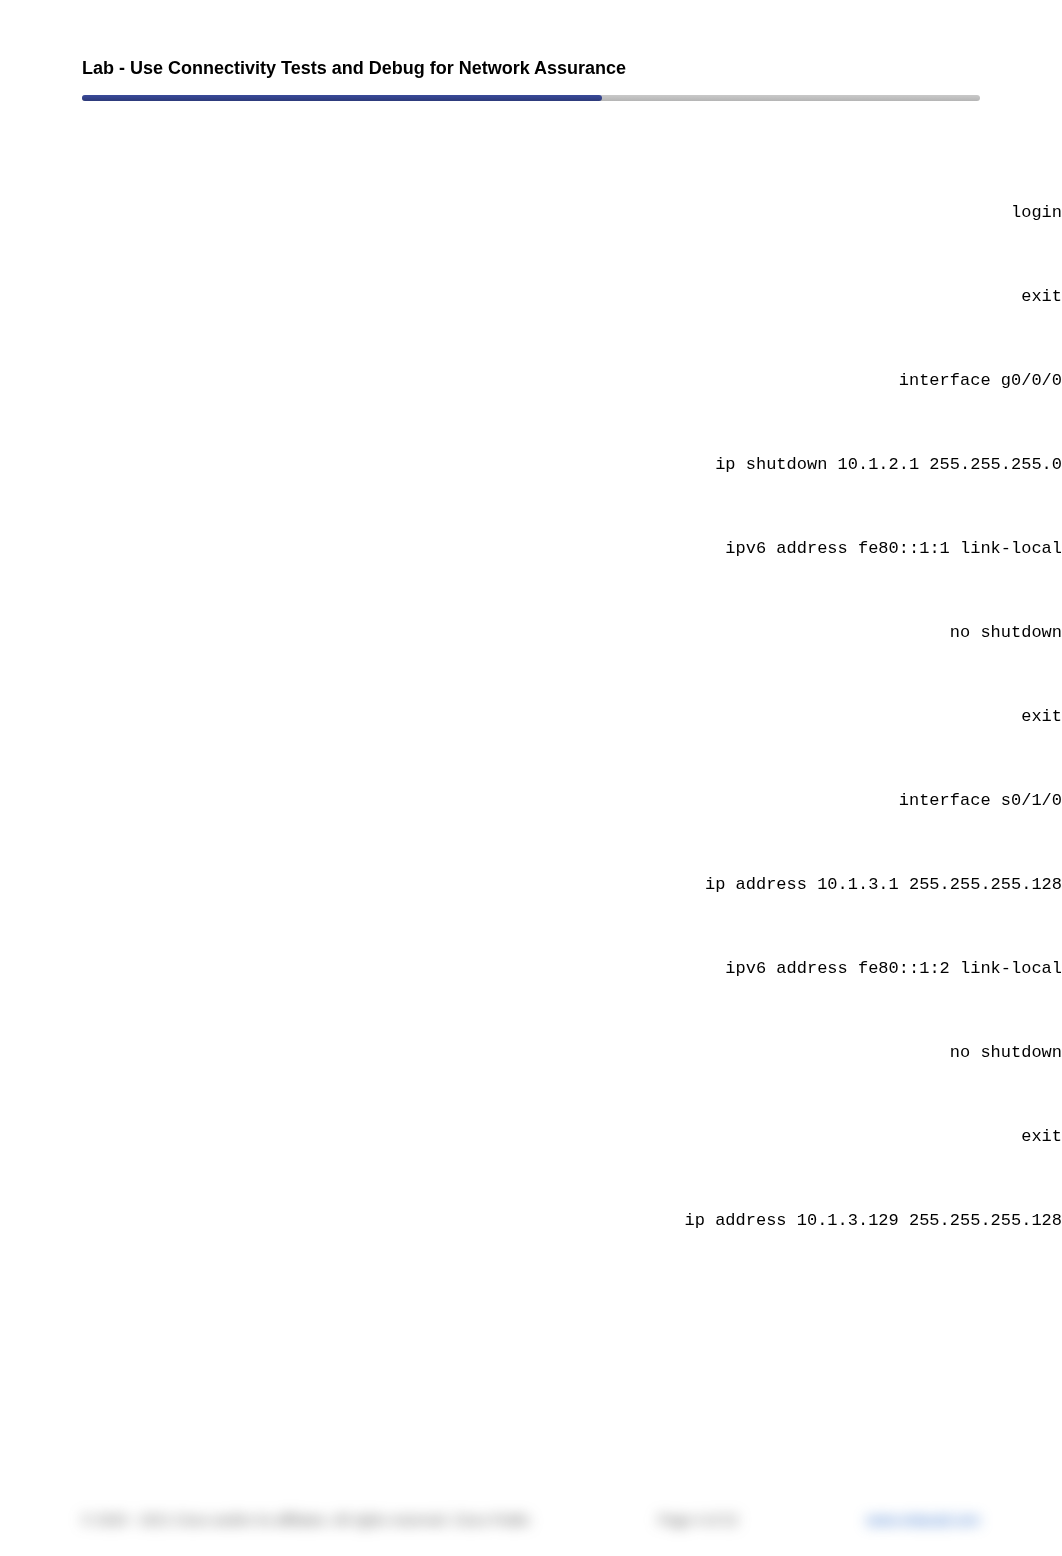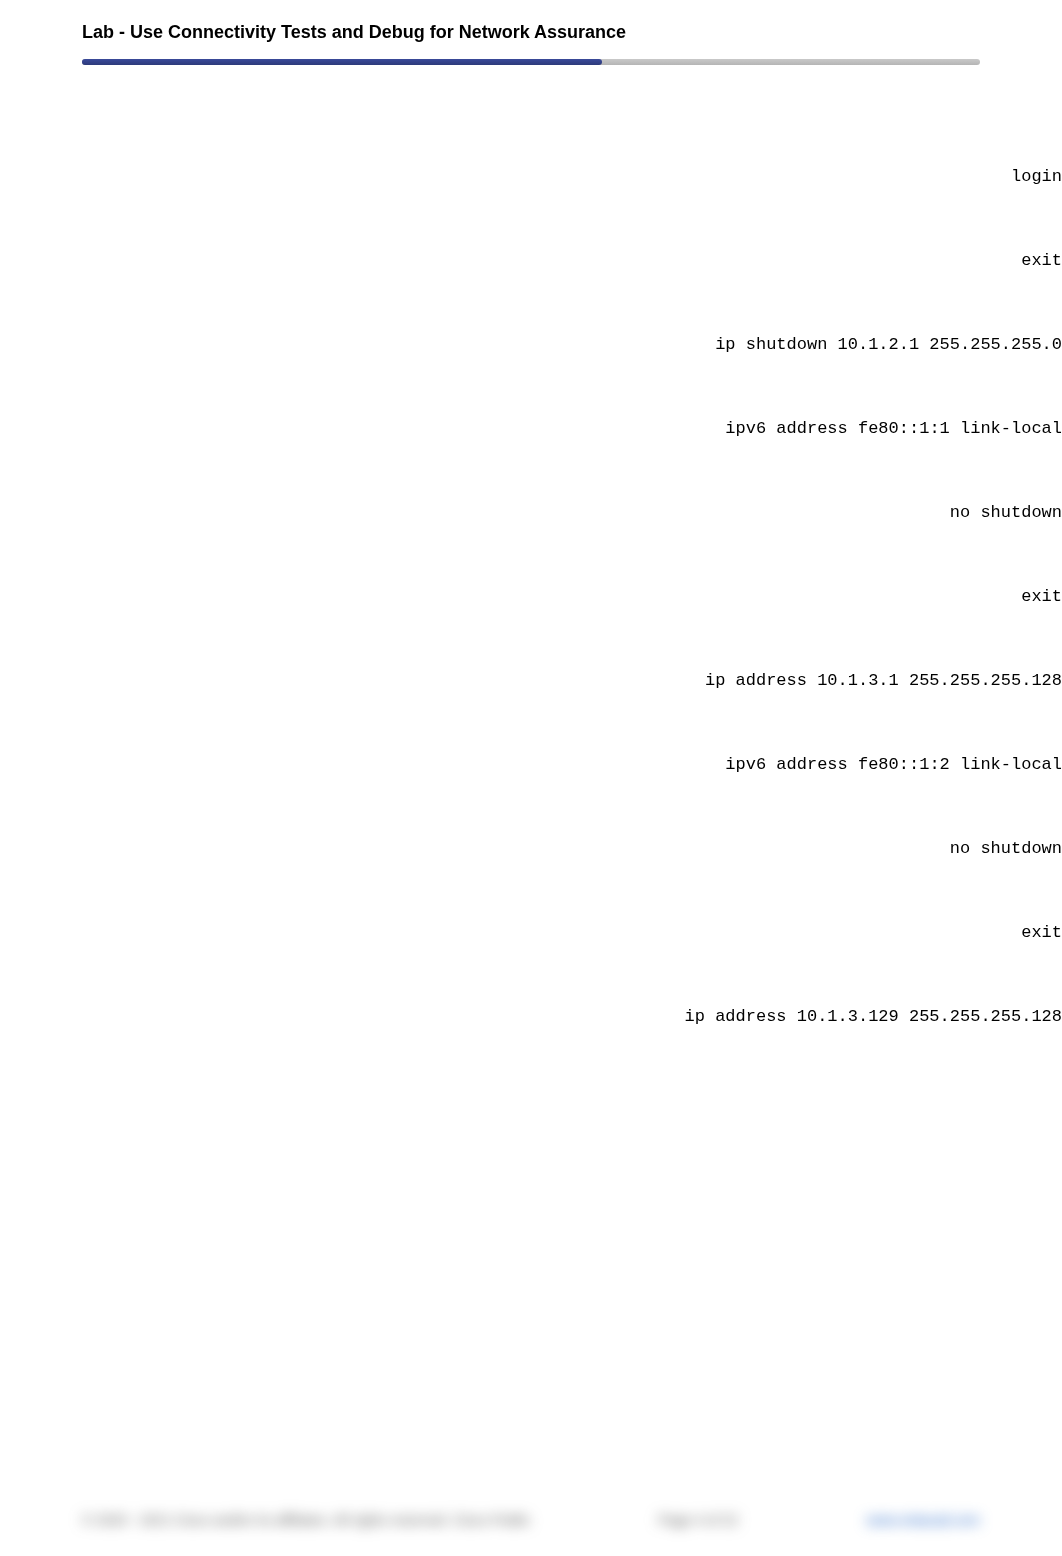--- a/index.html
+++ b/index.html
@@ -1,19 +1,19 @@
 <!DOCTYPE html>
 <html><head>
 <meta charset="utf-8">
 <style>
   * { margin: 0; padding: 0; box-sizing: border-box; }
   html, body { width: 1062px; height: 1556px; background: #ffffff; font-family: Arial, sans-serif; }
   .page { position: relative; width: 1062px; height: 1556px; padding: 0; }
   .header { position: relative; padding: 22px 82px 10px 82px; }
-  .title { font-size: 18px; font-weight: bold; color: #000000; margin-bottom: 6px; }
+  .title { font-size: 18px; font-weight: bold; color: #000000; margin-bottom: 6px; margin-top: 36px; }
   .divider { position: relative; height: 8px; margin: 0 82px; }
   .divider .bar-gray { position: absolute; top: 0; left: 0; right: 0; height: 6px; background: linear-gradient(to bottom, #c9c9c9, #b5b5b5); border-radius: 3px; }
   .divider .bar-blue { position: absolute; top: 0; left: 0; width: 520px; height: 6px; background: linear-gradient(to bottom, #3a4a9a, #2d3a7a); border-radius: 3px; }
   .code-block { font-family: "Courier New", Courier, monospace; font-size: 17px; line-height: 28px; color: #000000; padding: 40px 0 0 128px; white-space: pre; }
   .blur-zone { filter: blur(7px); user-select: none; }
   .code-line { display: block; text-align: right; }
   .footer-blur { position: absolute; bottom: 28px; left: 82px; right: 82px; filter: blur(7px); font-size: 14px; color: #555; display:flex; justify-content: space-between; align-items: center; font-family: Arial, sans-serif; }
   .footer-blur .right-link { color: #1a5fc4; }
 </style>
 </head>
@@ -25,24 +25,26 @@
     <div class="title">Lab - Use Connectivity Tests and Debug for Network Assurance</div>
   </div>
   <div class="divider">
     <div class="bar-gray"></div>
     <div class="bar-blue"></div>
   </div>
 
   <div class="code-block">
     <span class="code-line"> login</span>
     <span class="code-line"> exit</span>
+    <span class="code-line">interface g0/0/0</span>
     <span class="code-line"> ip shutdown 10.1.2.1 255.255.255.0</span>
     <span class="code-line"> ipv6 address fe80::1:1 link-local</span>
     <span class="code-line"> no shutdown</span>
     <span class="code-line"> exit</span>
+    <span class="code-line">interface s0/1/0</span>
     <span class="code-line"> ip address 10.1.3.1 255.255.255.128</span>
     <span class="code-line"> ipv6 address fe80::1:2 link-local</span>
     <span class="code-line"> no shutdown</span>
     <span class="code-line"> exit</span>
     <span class="code-line"> ip address 10.1.3.129 255.255.255.128</span>
     <div class="blur-zone">
       
       
       
       

